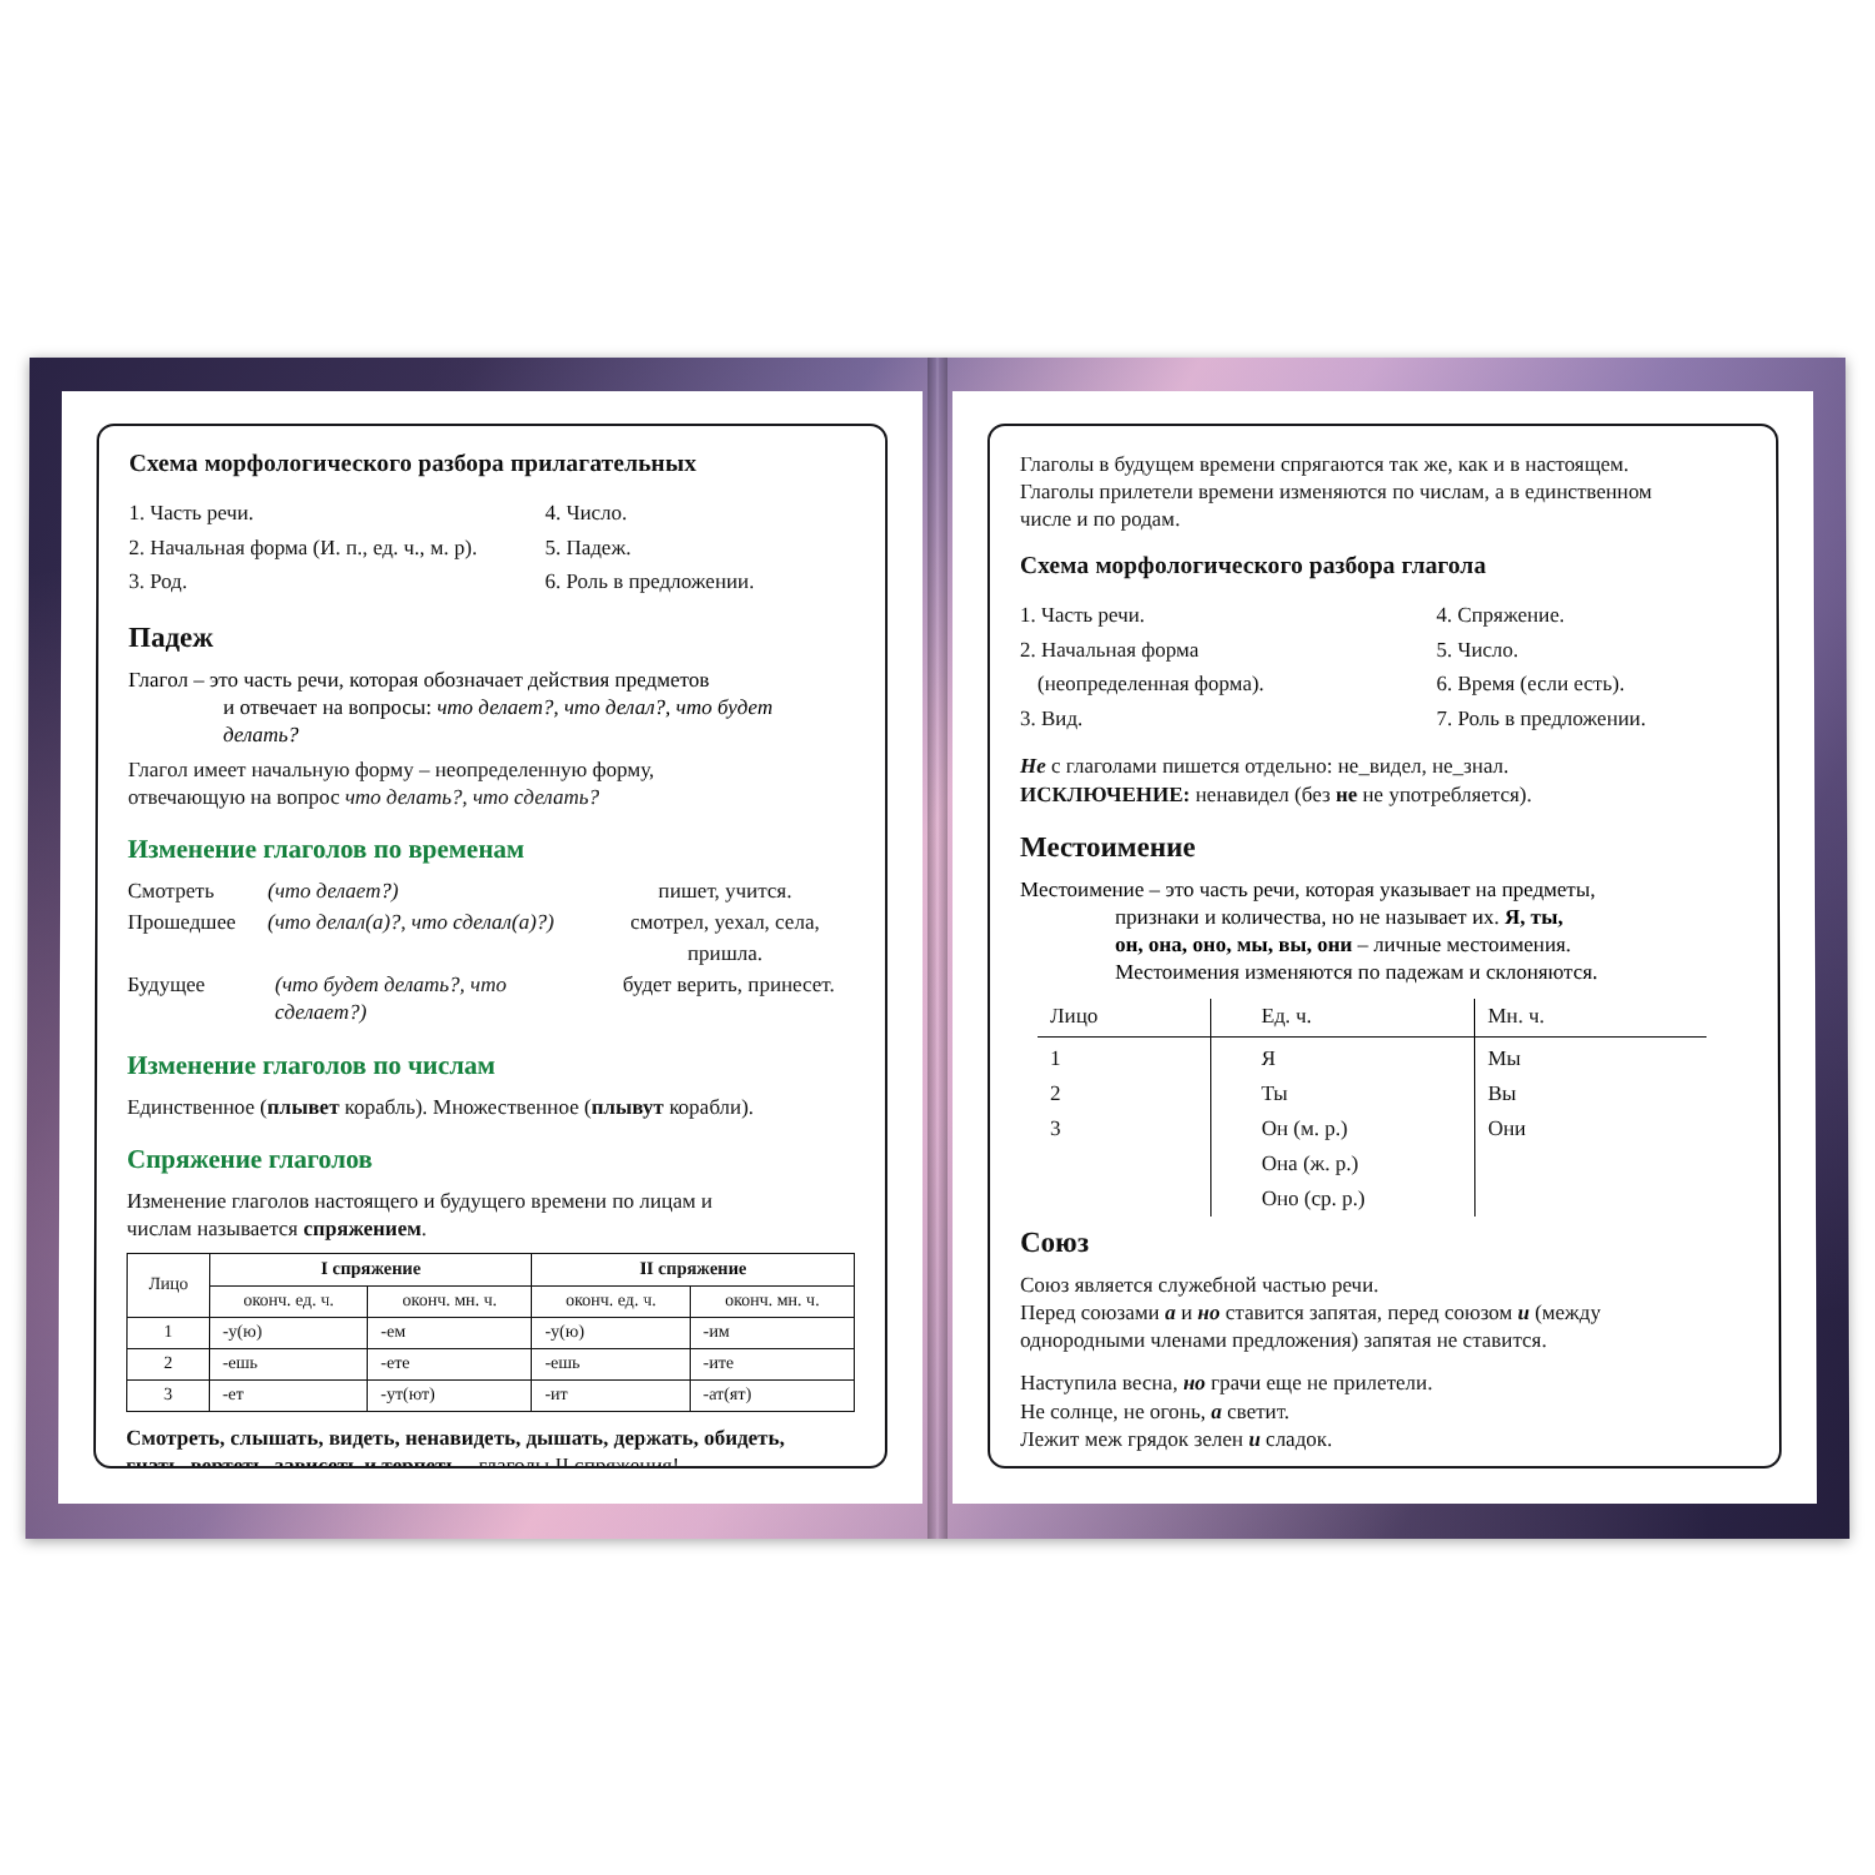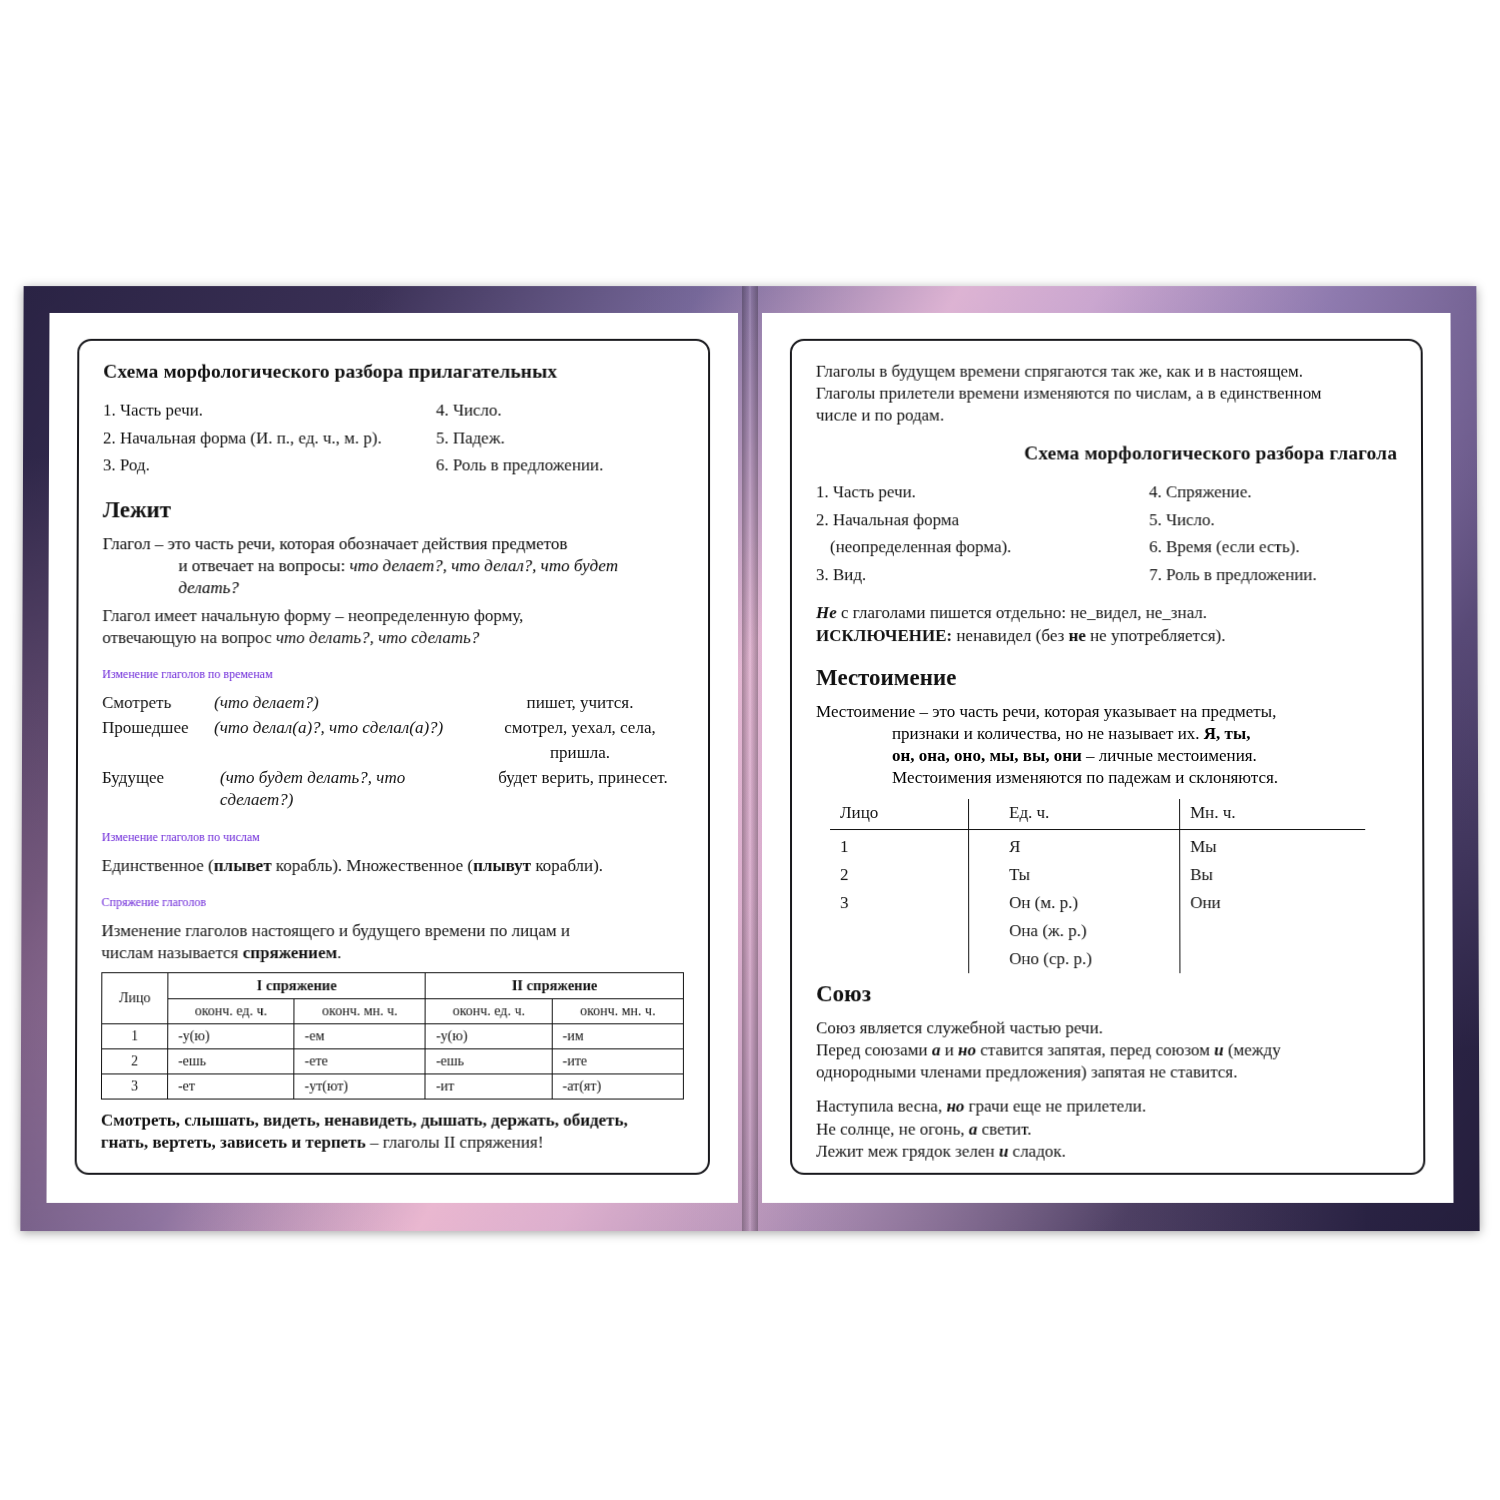--- a/index.html
+++ b/index.html
@@ -83,23 +83,23 @@
     margin: 0 0 14px 0;
     letter-spacing: 0.1px;
   }
   .h-big {
     font-weight: bold;
     font-size: 23px;
     color: #111;
     margin: 18px 0 10px 0;
   }
   .h-sub {
-    font-weight: normal;
-    font-size: 12px;
-    color: #6d28d9;
+    font-weight: bold;
+    font-size: 21px;
+    color: #15803d;
     margin: 18px 0 10px 0;
   }
   p, .txt {
     font-size: 17px;
     line-height: 1.30;
     color: #111;
     margin: 0 0 6px 0;
     text-align: justify;
   }
   .it { font-style: italic; }
@@ -205,21 +205,21 @@
           <div class="li">2. Начальная форма (И. п., ед. ч., м. р).</div>
           <div class="li">3. Род.</div>
         </div>
         <div class="col narrow">
           <div class="li">4. Число.</div>
           <div class="li">5. Падеж.</div>
           <div class="li">6. Роль в предложении.</div>
         </div>
       </div>
 
-      <div class="h-big">Лежит</div>
+      <div class="h-big">Падеж</div>
 
       <div class="hang">
         <span>Глагол –  это часть речи, которая обозначает действия предметов</span>
         <span class="ind"><span>и отвечает на вопросы: </span><span class="it">что делает?, что делал?, что будет</span></span>
         <span class="ind it">делать?</span>
       </div>
 
       <div class="txt">
         <span>Глагол  имеет  начальную  форму  –  неопределенную  форму,</span><br>
         <span>отвечающую на вопрос </span><span class="it">что делать?, что сделать?</span>
@@ -312,21 +312,21 @@
 
   <div class="page right">
     <div class="panel">
 
       <div class="txt">
         <span>Глаголы в будущем времени спрягаются так же, как и в настоящем.</span><br>
         <span>Глаголы прилетели времени изменяются по числам, а в единственном</span><br>
         <span>числе и по родам.</span>
       </div>
 
-      <div class="h-title" style="margin-top:16px;text-align:right;">Схема морфологического разбора глагола</div>
+      <div class="h-title" style="margin-top:16px;">Схема морфологического разбора глагола</div>
 
       <div class="numlist">
         <div class="col wide">
           <div class="li">1. Часть речи.</div>
           <div class="li">2. Начальная форма</div>
           <div class="li"><span class="indent">(неопределенная форма).</span></div>
           <div class="li">3. Вид.</div>
         </div>
         <div class="col narrow">
           <div class="li">4. Спряжение.</div>

